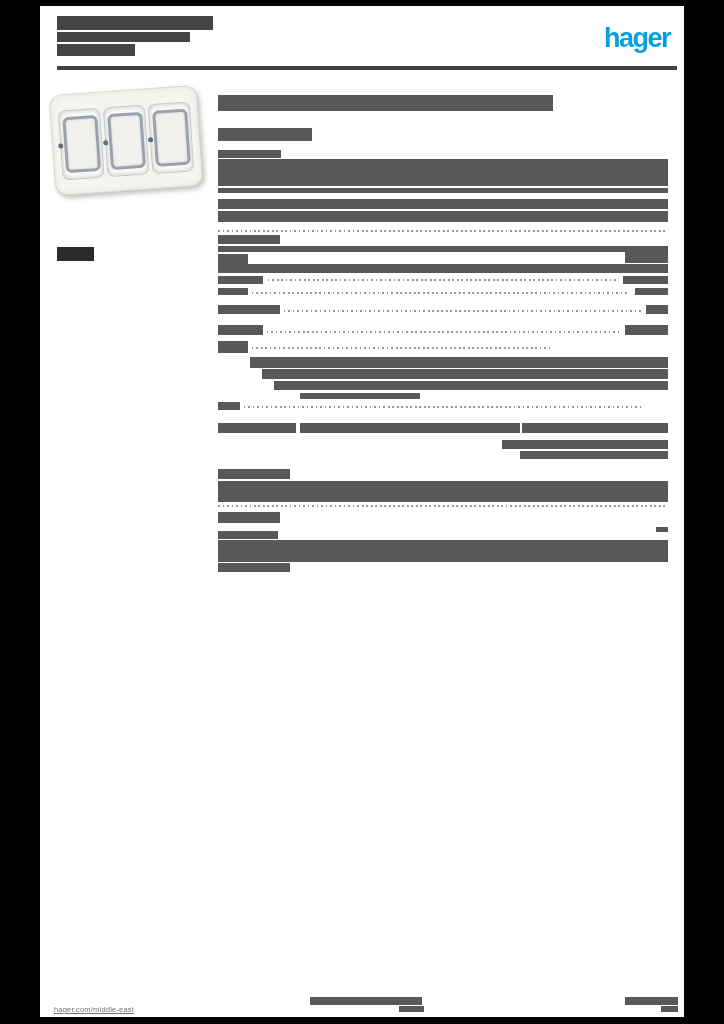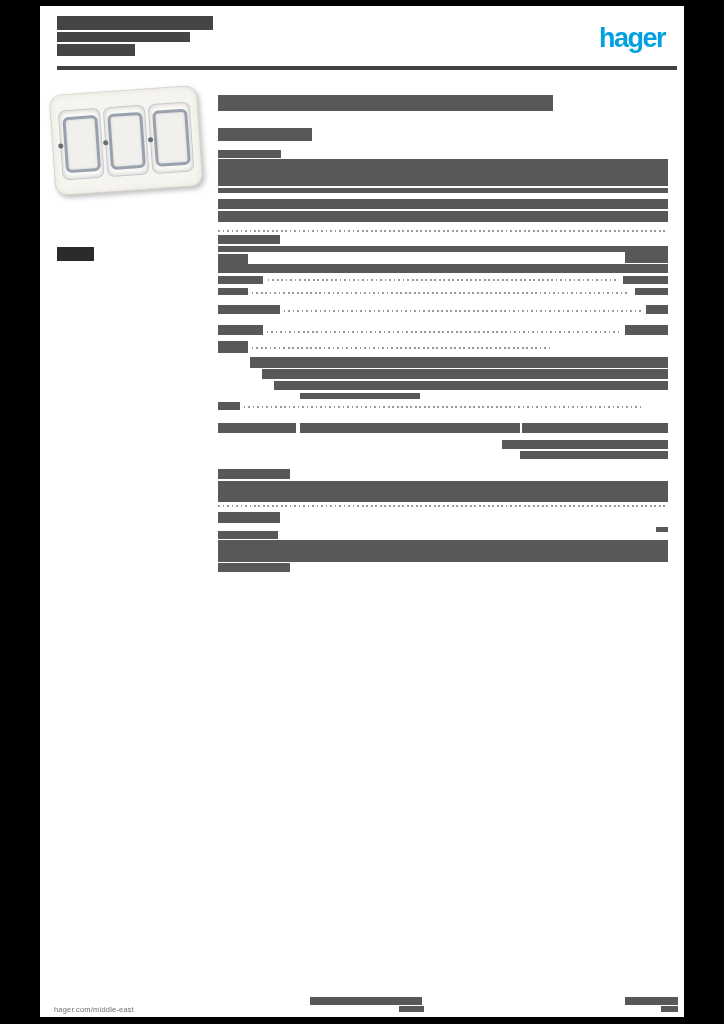--- a/index.html
+++ b/index.html
@@ -30,21 +30,21 @@
   .pi-screw{position:absolute;width:5px;height:5px;border-radius:50%;background:#666d75;
             left:-3px;top:50%;margin-top:-2px;}
 </style>
 </head>
 <body>
 
 <div class="canvas">
   <div class="paper"></div>
   <div class="layer">
 
-    <div id="logo" style="color: rgb(0, 160, 225); text-align: center;">hager</div>
+    <div id="logo" style="color: rgb(0, 160, 225);">hager</div>
     <div id="rule" style="background: rgb(65, 65, 67);"></div>
 
     <div id="product-image">
       <div class="pi-frame">
         <div class="pi-inner">
           <div class="pi-module">
             <span class="pi-screw"></span>
             <div class="pi-ring"></div>
           </div>
           <div class="pi-module">
@@ -55,21 +55,21 @@
             <span class="pi-screw"></span>
             <div class="pi-ring"></div>
           </div>
         </div>
       </div>
     </div>
 
     <div id="newbadge" style="background: rgb(43, 43, 45);"></div>
 
     <div id="footer-box">
-      <span style="color: rgb(111, 111, 113);">hager.com/middle-east</span>
+      <span style="color: rgb(111, 111, 113); text-decoration: underline;">hager.com/middle-east</span>
     </div>
 
     <div id="bars">
         <div class="bar" style="left: 57px; top: 16px; width: 156px; height: 14px; background: rgb(69, 69, 71);"></div>
         <div class="bar" style="left: 57px; top: 32px; width: 133px; height: 10px; background: rgb(69, 69, 71);"></div>
         <div class="bar" style="left: 57px; top: 44px; width: 78px; height: 12px; background: rgb(69, 69, 71);"></div>
         <div class="bar" style="left: 218px; top: 95px; width: 335px; height: 16px; background: rgb(88, 88, 90);"></div>
         <div class="bar" style="left: 218px; top: 128px; width: 94px; height: 13px; background: rgb(88, 88, 90);"></div>
         <div class="bar" style="left: 218px; top: 150px; width: 63px; height: 8px; background: rgb(88, 88, 90);"></div>
         <div class="bar" style="left: 218px; top: 159px; width: 450px; height: 27px; background: rgb(88, 88, 90);"></div>

